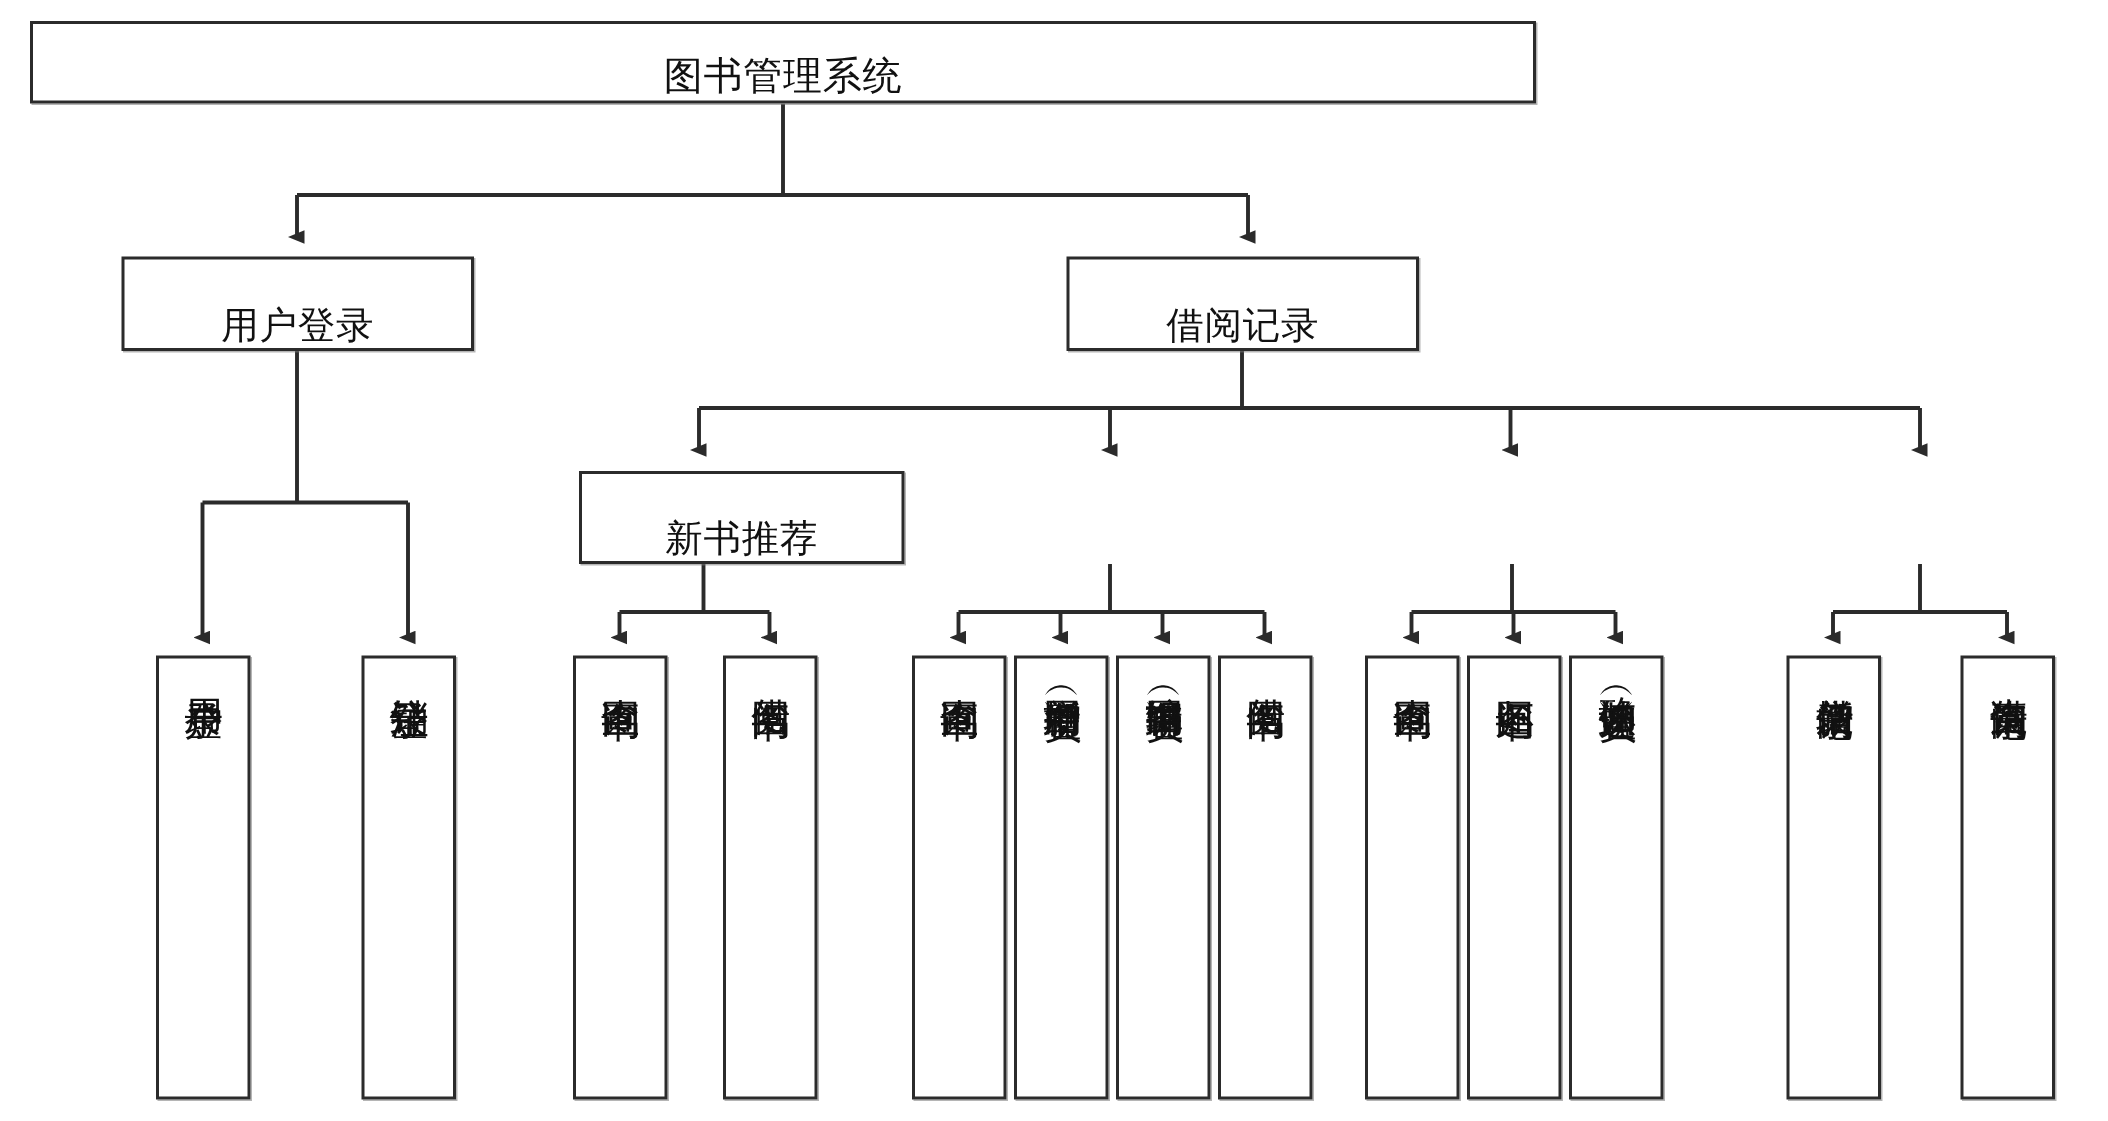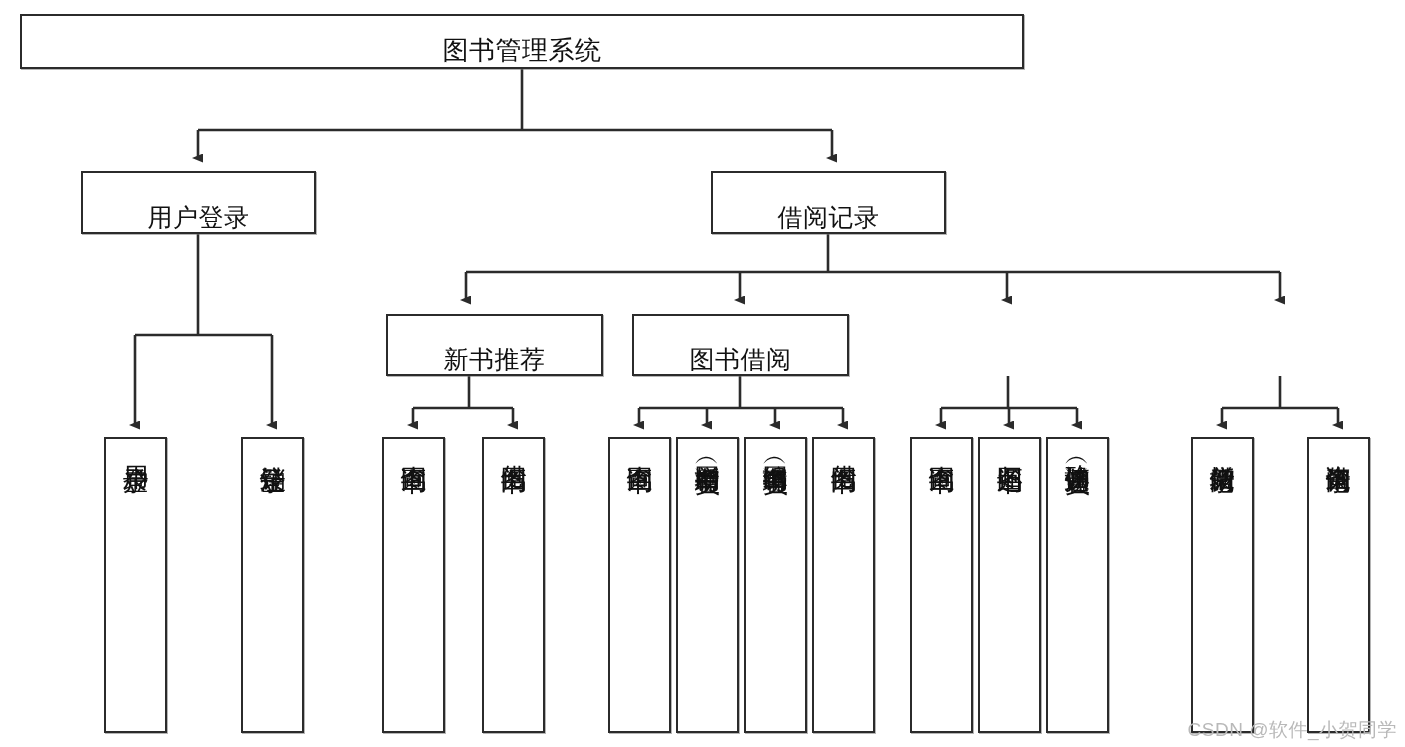--- a/index.html
+++ b/index.html
@@ -142,23 +142,20 @@
   </div>
 
   <div class="node horiz" style="left:711px; top:171px; width:235px; height:63px;">
     <span class="node-label">借阅记录</span>
   </div>
 
   <div class="node horiz" style="left:361px; top:314px; width:217px; height:62px;margin-left:25px;">
     <span class="node-label">新书推荐</span>
   </div>
 
-  <div class="node horiz" style="left:632px; top:314px; width:217px; height:62px;">
-    <span class="node-label">图书借阅</span>
-  </div>
 
 
 
   <div class="node leaf" style="left:104px; top:437px; width:63px; height:296px;">
     <span class="node-label">用户登录</span>
   </div>
 
   <div class="node leaf" style="left:241px; top:437px; width:63px; height:296px;">
     <span class="node-label">注销登录</span>
   </div>
@@ -200,15 +197,14 @@
   </div>
 
   <div class="node leaf tall" style="left:1191px; top:437px; width:63px; height:296px;">
     <span class="node-label">新增借阅记录</span>
   </div>
 
   <div class="node leaf tall" style="left:1307px; top:437px; width:63px; height:296px;">
     <span class="node-label">查询借阅记录</span>
   </div>
 
-  <div class="watermark">CSDN @软件_小贺同学</div>
 
 </div>
 
 </body></html>

